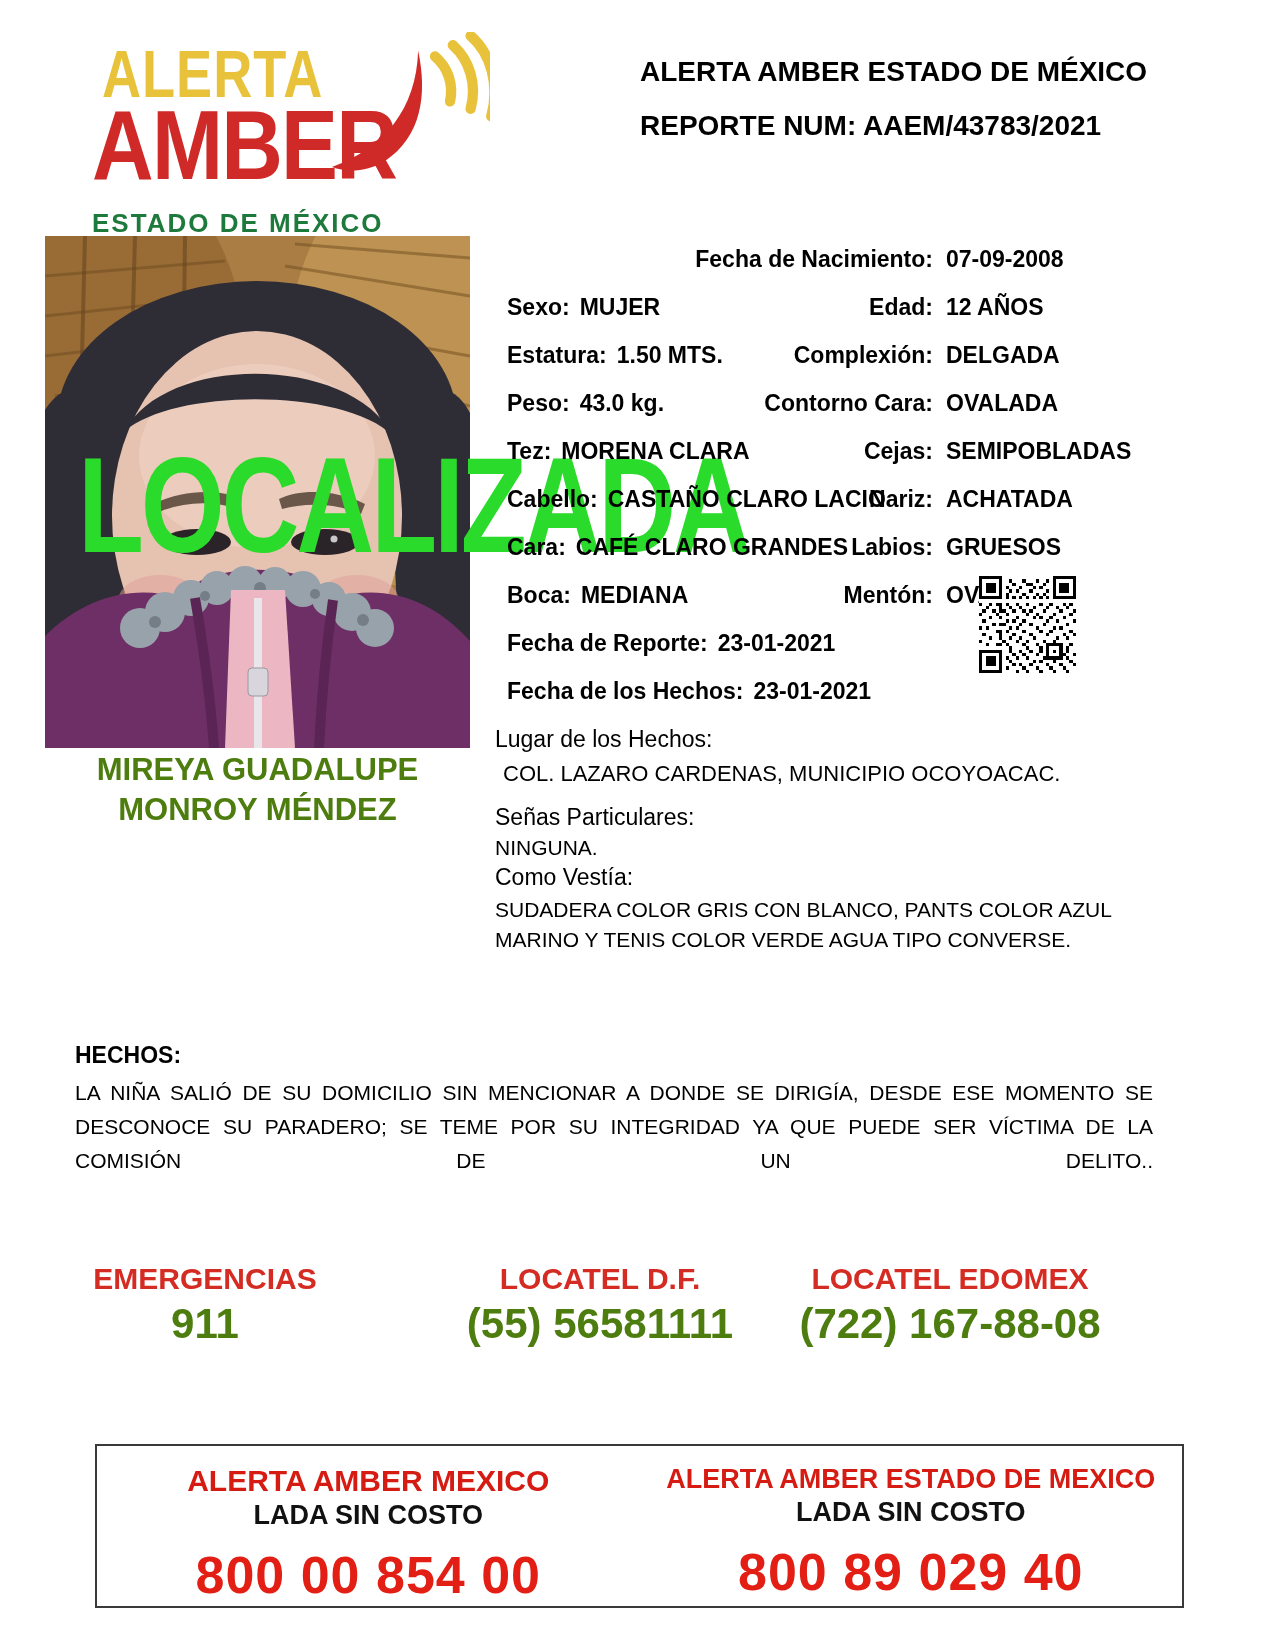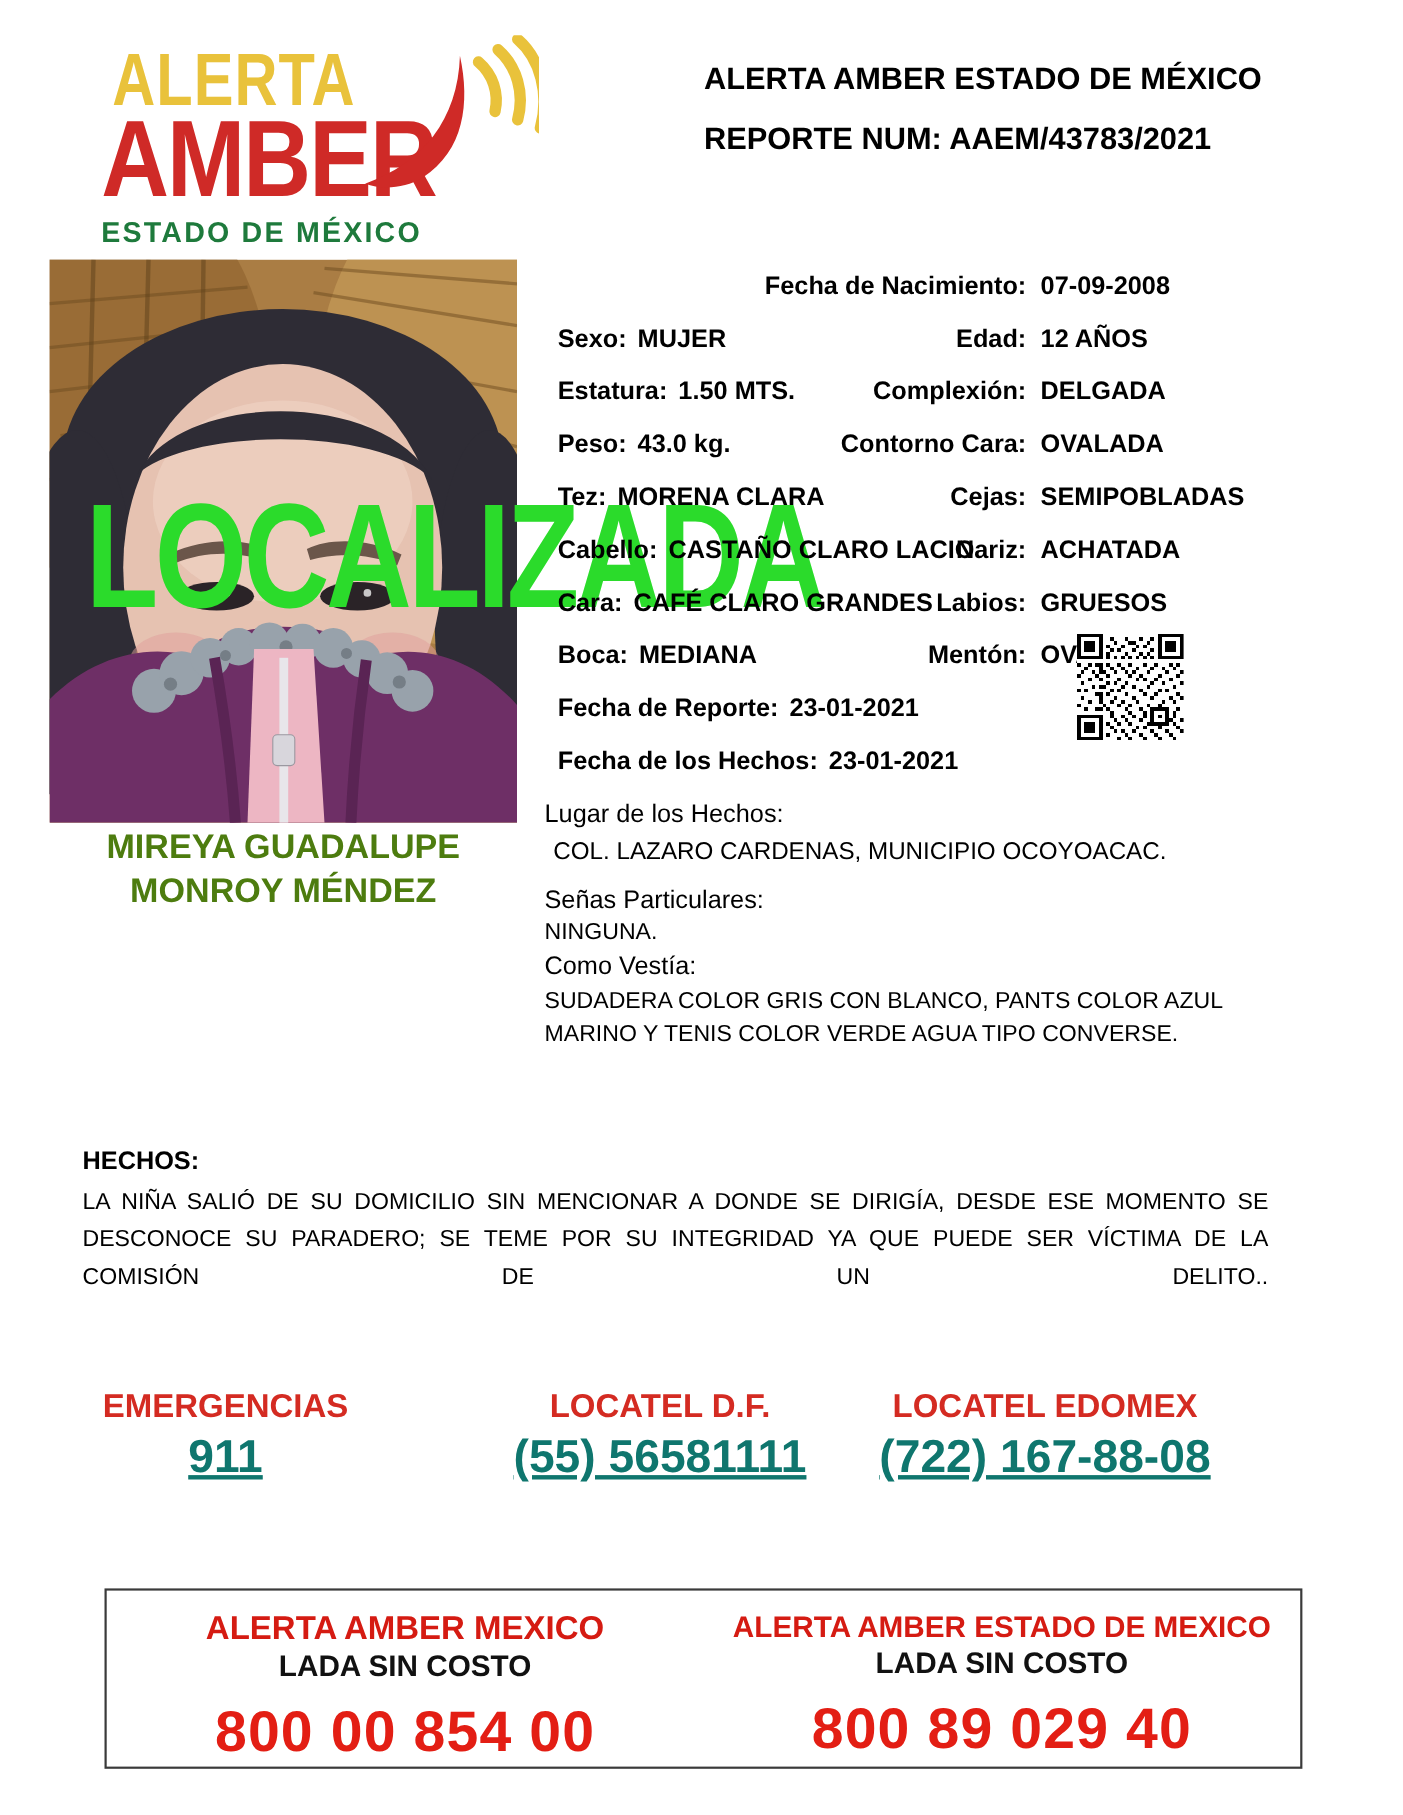--- a/index.html
+++ b/index.html
@@ -6,21 +6,21 @@
   #poster{
     position:relative;width:1275px;height:1650px;background:#ffffff;overflow:hidden;
     font-family:"Liberation Sans",sans-serif;color:#000;
   }
   
   .logo{position:absolute;left:92px;top:40px;width:330px;}
   .logo-alerta{font-size:57px;font-weight:bold;color:#E9C23B;line-height:1;
     transform:scale(0.95,1.18);transform-origin:left top;margin-left:10px;letter-spacing:1px;}
   .logo-amber{font-size:97px;font-weight:bold;color:#CF2A27;line-height:0.92;
     transform:scale(0.88,1.02);transform-origin:left top;letter-spacing:-2px;margin-top:2px;}
-  .logo-estado{font-size:26px;font-weight:bold;color:#1E7A3C;letter-spacing:2px;margin-top:8px;}
+  .logo-estado{font-size:26px;font-weight:bold;color:#1E7A3C;letter-spacing:2px;margin-top:20px;}
   .logo-swoosh{position:absolute;left:228px;top:-8px;}
   
   .hdr{position:absolute;left:640px;top:58px;width:560px;font-weight:bold;font-size:28px;line-height:1;}
   .hdr .l1{display:block;}
   .hdr .l2{display:block;margin-top:26px;}
   
   .photo{position:absolute;left:45px;top:236px;width:425px;height:512px;z-index:1;overflow:hidden;}
   .localizada{position:absolute;left:78px;top:438px;z-index:5;font-size:135px;font-weight:bold;
     color:#2BDB2B;line-height:1;letter-spacing:-4px;transform:scaleX(0.80);transform-origin:left top;white-space:nowrap;}
   .victim-name{position:absolute;left:45px;top:750px;width:425px;text-align:center;z-index:6;
@@ -35,21 +35,21 @@
   .sect-label{position:absolute;left:0;font-size:23px;font-weight:normal;}
   .sect-value{position:absolute;left:0;font-size:22px;font-weight:normal;width:100%;}
   .qr{position:absolute;left:484px;top:336px;width:97px;height:97px;}
   
   .hechos-label{position:absolute;left:75px;top:1042px;font-size:23px;font-weight:bold;}
   .hechos-body{position:absolute;left:75px;top:1076px;width:1078px;font-size:21px;font-weight:normal;
     line-height:34px;text-align:justify;text-align-last:justify;}
   
   .contact{position:absolute;text-align:center;}
   .contact .clabel{color:#D42B22;font-weight:bold;font-size:30px;display:block;}
-  .contact .cnumber{color:#0f766e;font-weight:bold;font-size:42px;display:block;margin-top:4px;text-decoration:underline;}
+  .contact .cnumber{color:#4d7c0f;font-weight:bold;font-size:42px;display:block;margin-top:4px;}
   .c1{left:60px;top:1262px;width:290px;}
   .c2{left:390px;top:1262px;width:420px;}
   .c3{left:760px;top:1262px;width:380px;}
   
   .footer-box{position:absolute;left:95px;top:1444px;width:1085px;height:160px;border:2px solid #3a3a3a;
     display:flex;background:#fff;}
   .fcol{flex:1;text-align:center;padding-top:18px;}
   .ftitle{color:#D51B12;font-weight:bold;font-size:30px;display:block;text-align:center;}
   .ftitle.small{font-size:27px;}
   .flada{color:#111;font-weight:bold;font-size:27px;display:block;margin-top:2px;}

